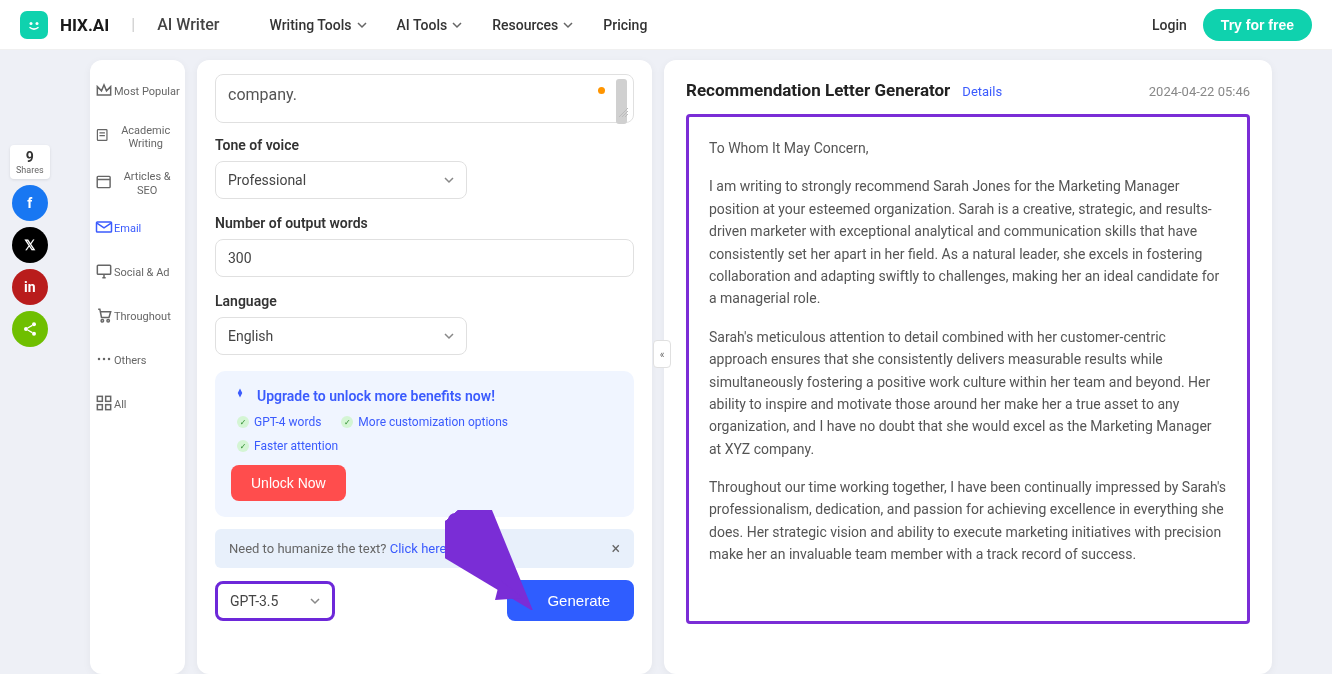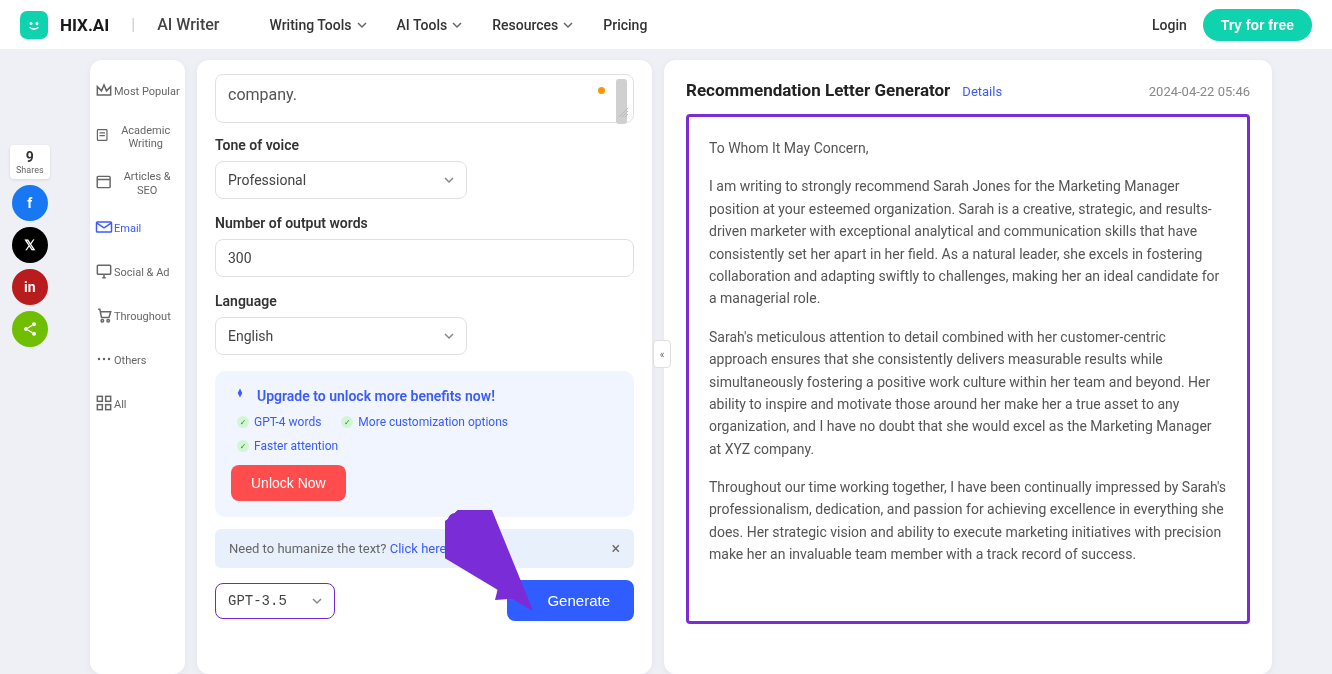--- a/index.html
+++ b/index.html
@@ -57,21 +57,21 @@
 .upgrade-features { display: flex; flex-wrap: wrap; gap: 10px 20px; font-size: 12px; margin-bottom: 12px; margin-left: 6px; }
 .upgrade-feat { display: flex; align-items: center; gap: 5px; color: #3b5bfd; }
 .check-ic { width: 12px; height: 12px; background: #d4f5d4; border-radius: 50%; display: flex; align-items: center; justify-content: center; font-size: 8px; color: #2a8a2a; }
 .unlock-btn { background: #ff4d4d; color: #fff; border: none; padding: 10px 20px; border-radius: 8px; font-size: 14px; font-weight: 500; cursor: pointer; }
 
 .humanize-bar { background: #e8f0fb; padding: 10px 14px; border-radius: 6px; margin-top: 12px; font-size: 13px; color: #666; display: flex; align-items: center; justify-content: space-between; }
 .humanize-bar a { color: #3b5bfd; text-decoration: none; }
 .close-x { cursor: pointer; color: #666; font-size: 16px; }
 
 .bottom-row { display: flex; align-items: center; margin-top: 12px; gap: 10px; }
-.model-select { border: 1px solid #6d28d9; border-radius: 8px; padding: 9px 12px; display: flex; align-items: center; gap: 8px; font-size: 14px; color: #444; cursor: pointer; width: 120px; justify-content: space-between; font-family: Liberation Mono, monospace; }
+.model-select { border: 3px solid #6d28d9; border-radius: 8px; padding: 9px 12px; display: flex; align-items: center; gap: 8px; font-size: 14px; color: #444; cursor: pointer; width: 120px; justify-content: space-between; }
 .generate-btn { margin-left: auto; background: #2f5dff; color: #fff; border: none; padding: 12px 24px; border-radius: 8px; font-size: 15px; font-weight: 500; display: flex; align-items: center; gap: 0; cursor: pointer; }
 
 
 .output-panel { flex: 1; padding: 20px 22px; position: relative; overflow: hidden; }
 .output-header { display: flex; align-items: baseline; gap: 12px; margin-bottom: 14px; }
 .output-title { font-size: 17px; font-weight: 700; color: #222; }
 .details-link { color: #3b5bfd; font-size: 13px; cursor: pointer; }
 .timestamp { margin-left: auto; color: #888; font-size: 13px; text-align: right; }
 .output-box { border: 3px solid #7a2dd6; border-radius: 4px; padding: 20px; font-size: 14px; color: #555; line-height: 1.6; height: 510px; overflow: hidden; }
 .output-box p { margin-bottom: 16px; }

